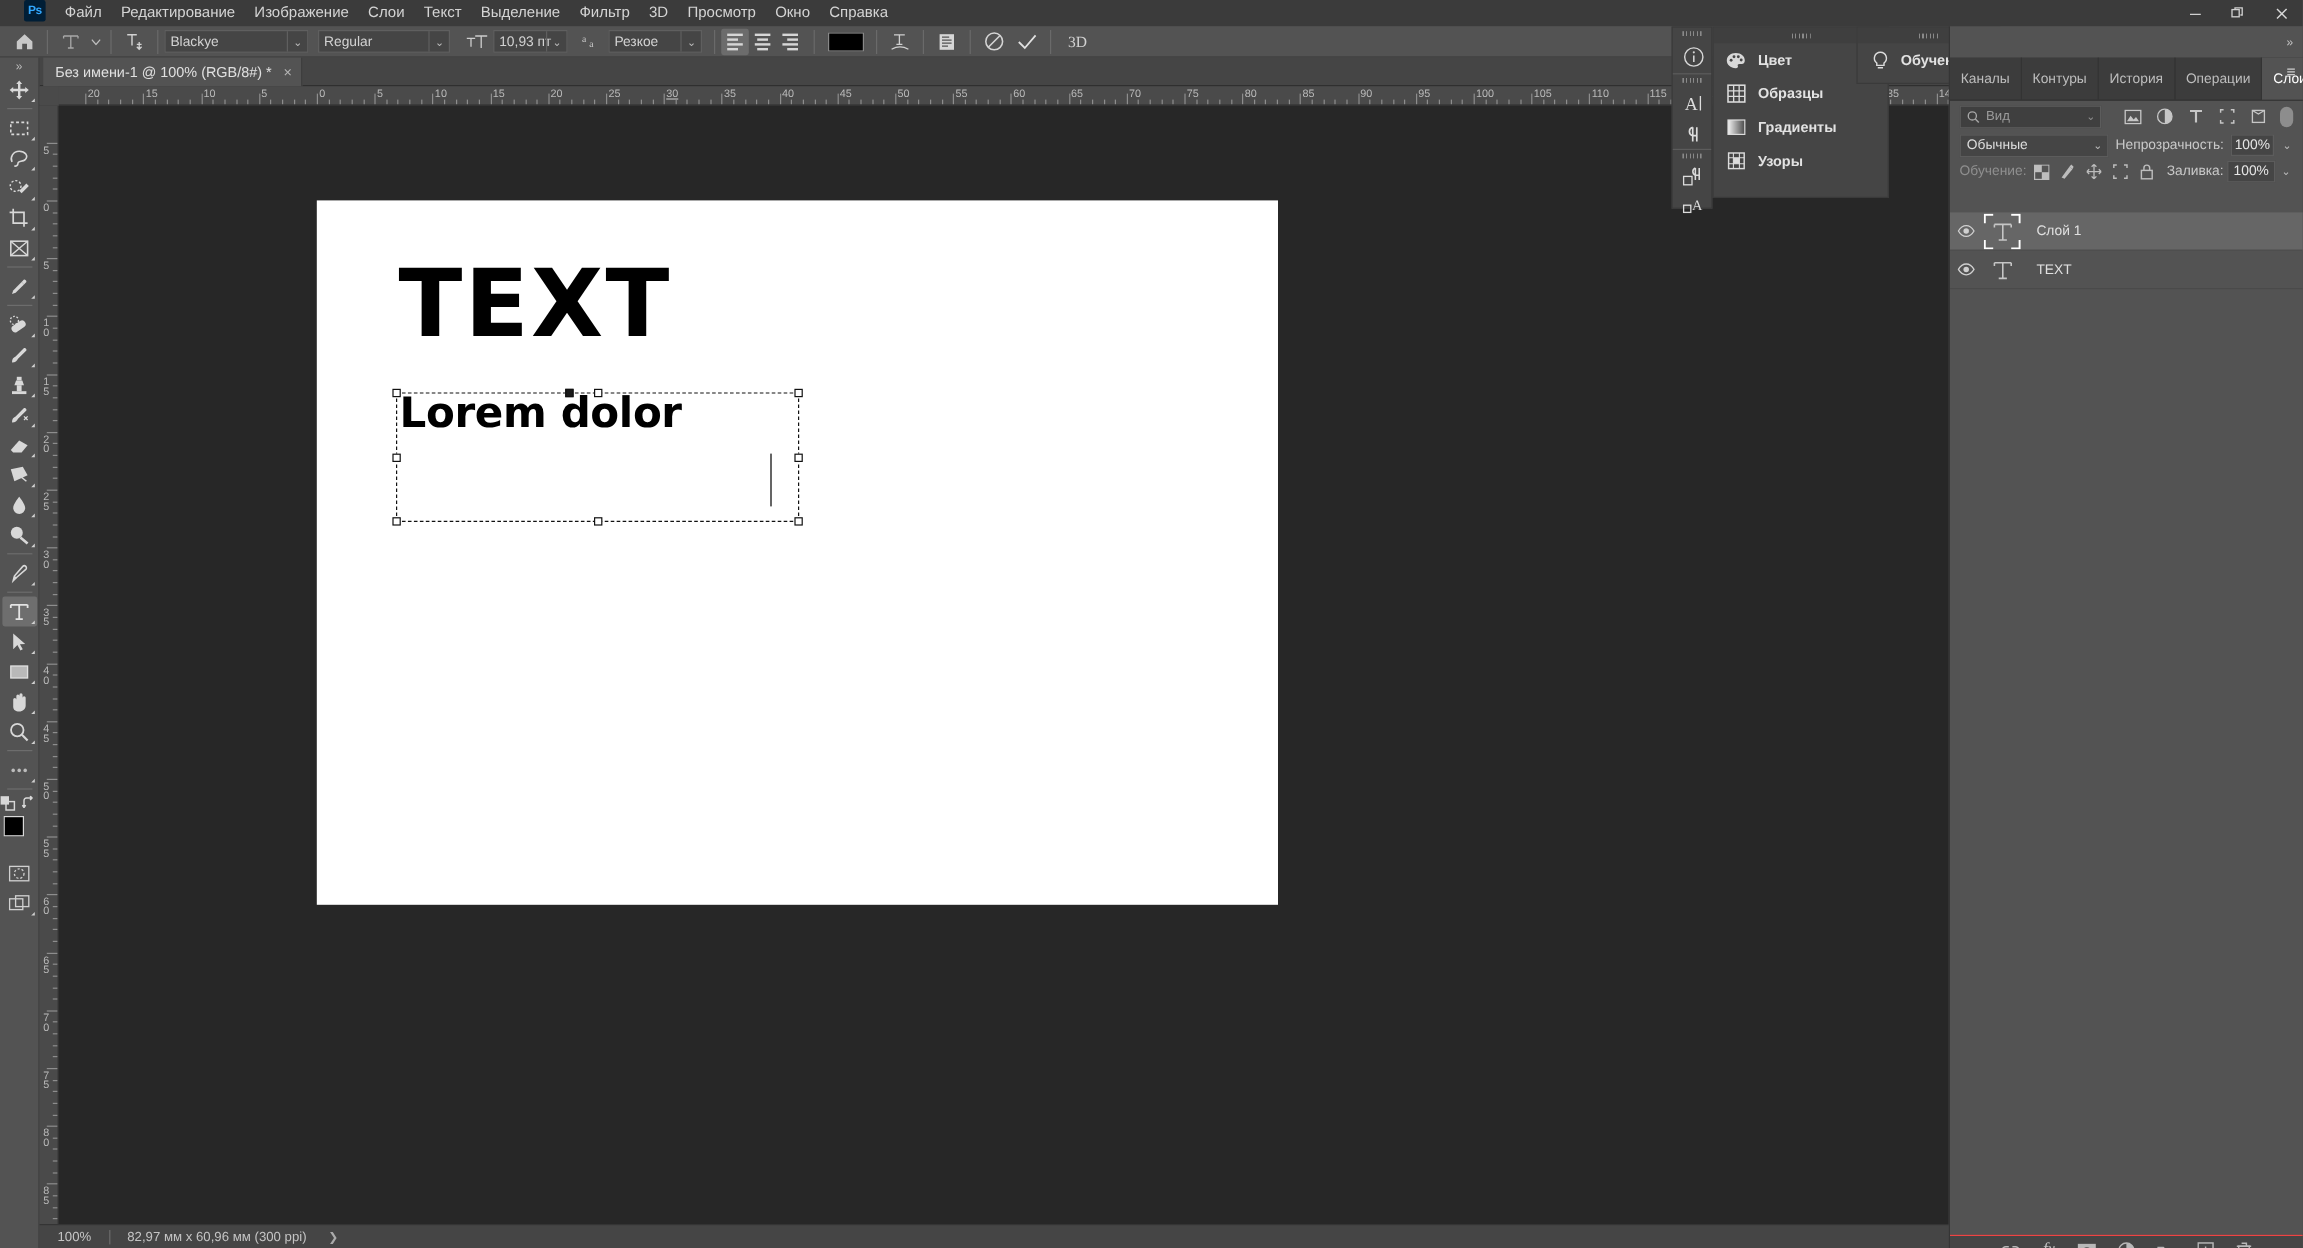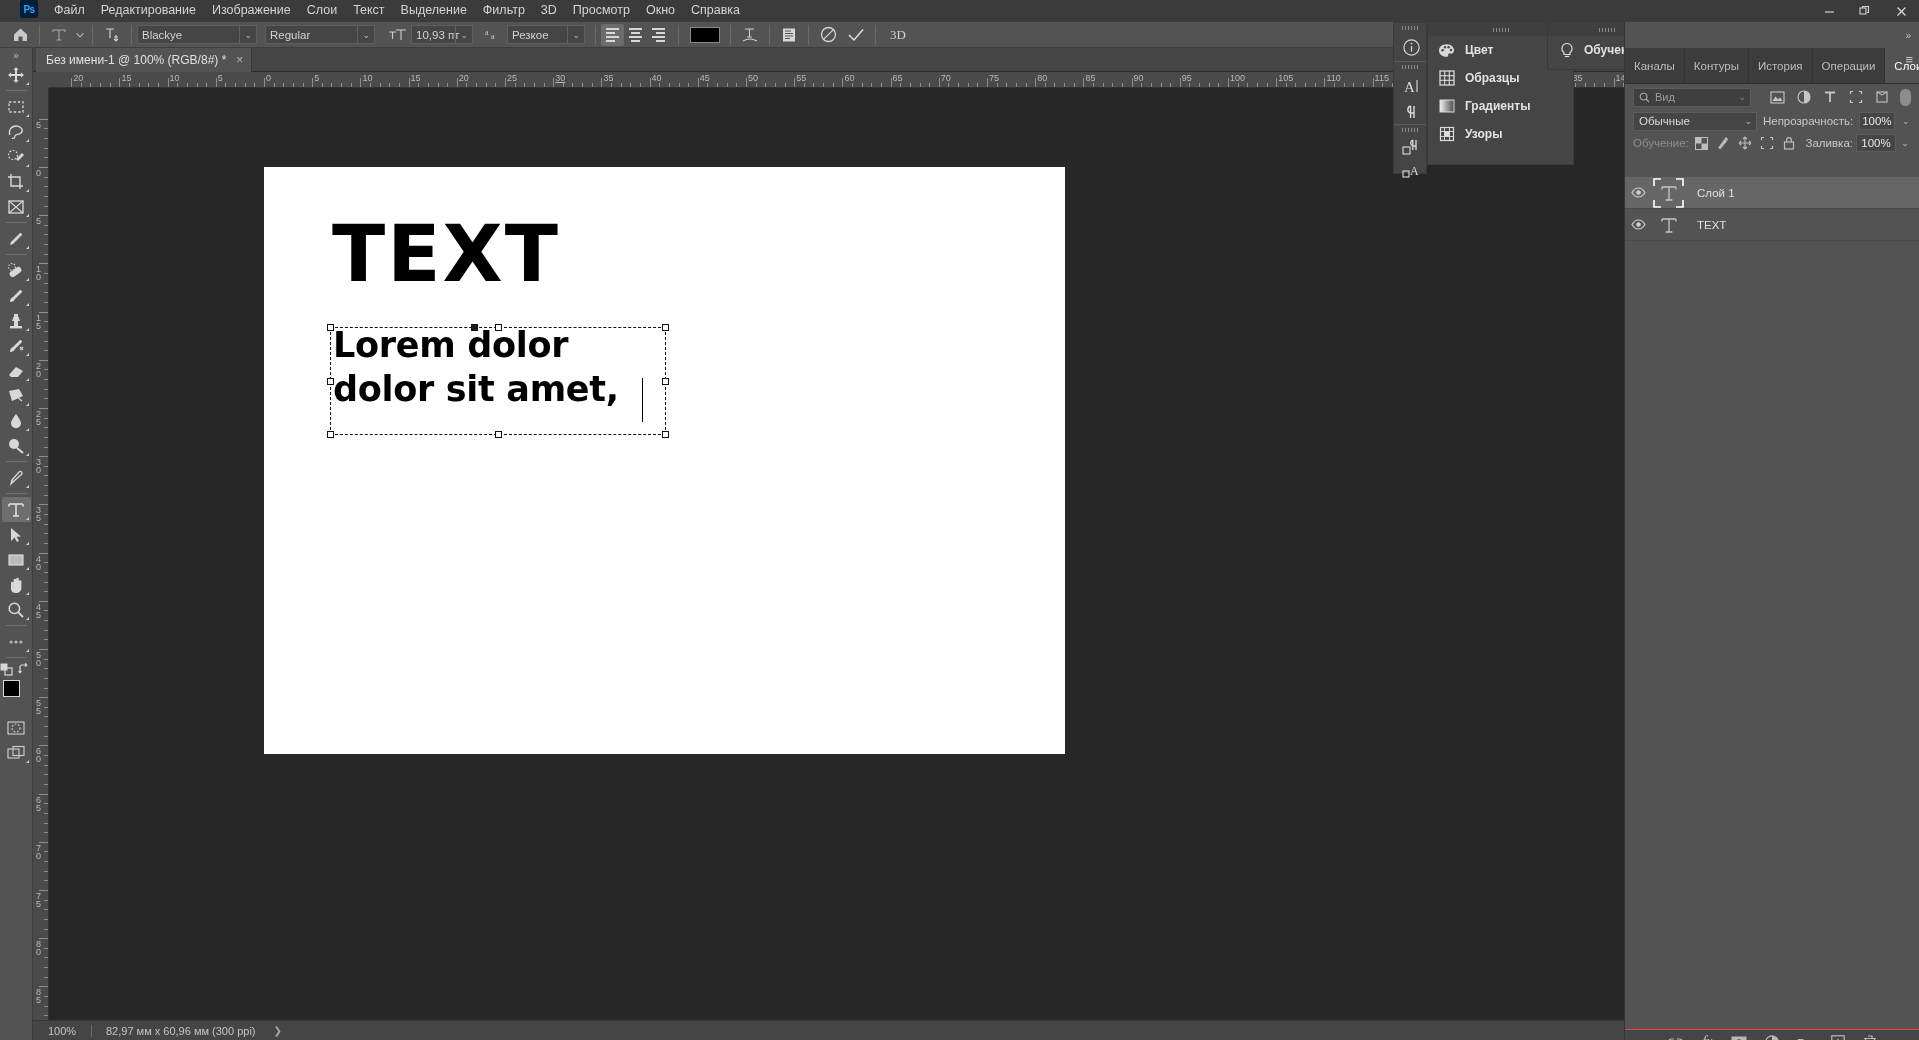--- a/index.html
+++ b/index.html
@@ -959,21 +959,20 @@
       <div class="rtick" style="top: 927.32px; right: 0px; height: 1px; width: 4px;"></div>
     </div>
 
   <div class="canvasarea">
     <div class="artboard">
       <div class="big-text">TEXT</div>
 
       <div class="textbox">
         <div class="content">
           <div>Lorem dolor</div>
-          <div>dolor sit amet,</div>
         </div>
         <div class="caret"></div>
         <div class="handle" style="left:-4px; top:-4px;"></div>
         <div class="handle filled" style="left:140px; top:-4px;"></div>
         <div class="handle" style="left:164px; top:-4px;"></div>
         <div class="handle" style="right:-4px; top:-4px;"></div>
         <div class="handle" style="left:-4px; top:50px;"></div>
         <div class="handle" style="right:-4px; top:50px;"></div>
         <div class="handle" style="left:-4px; bottom:-4px;"></div>
         <div class="handle" style="left:164px; bottom:-4px;"></div>

